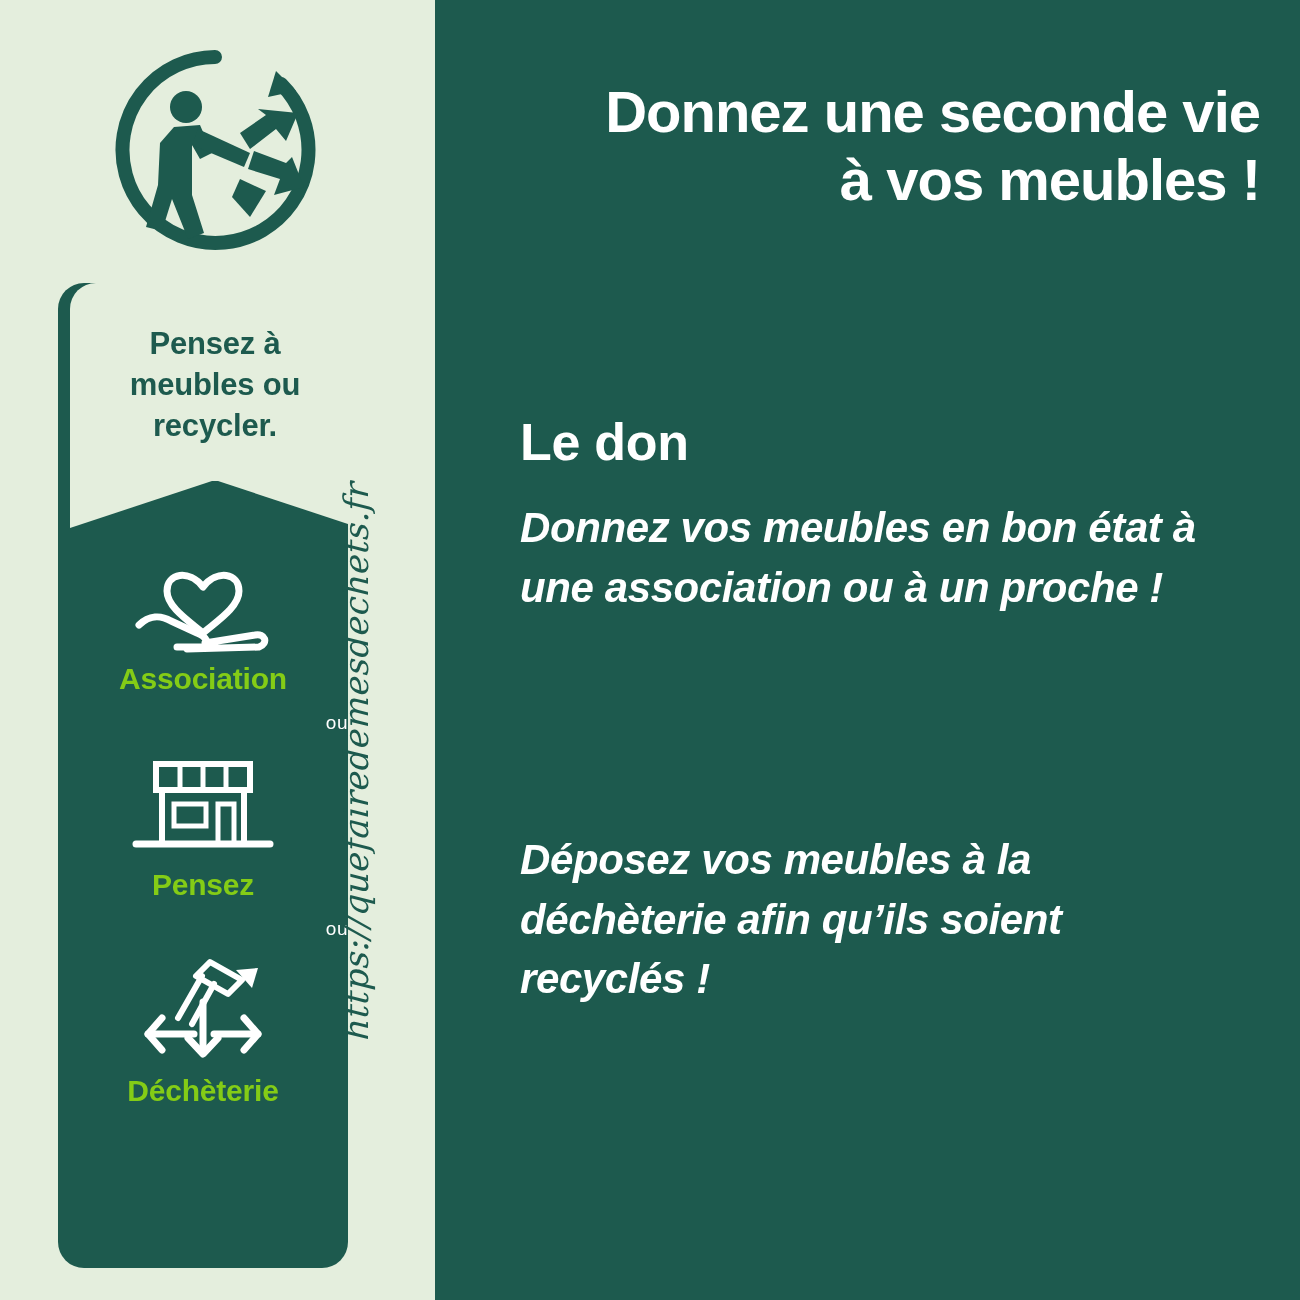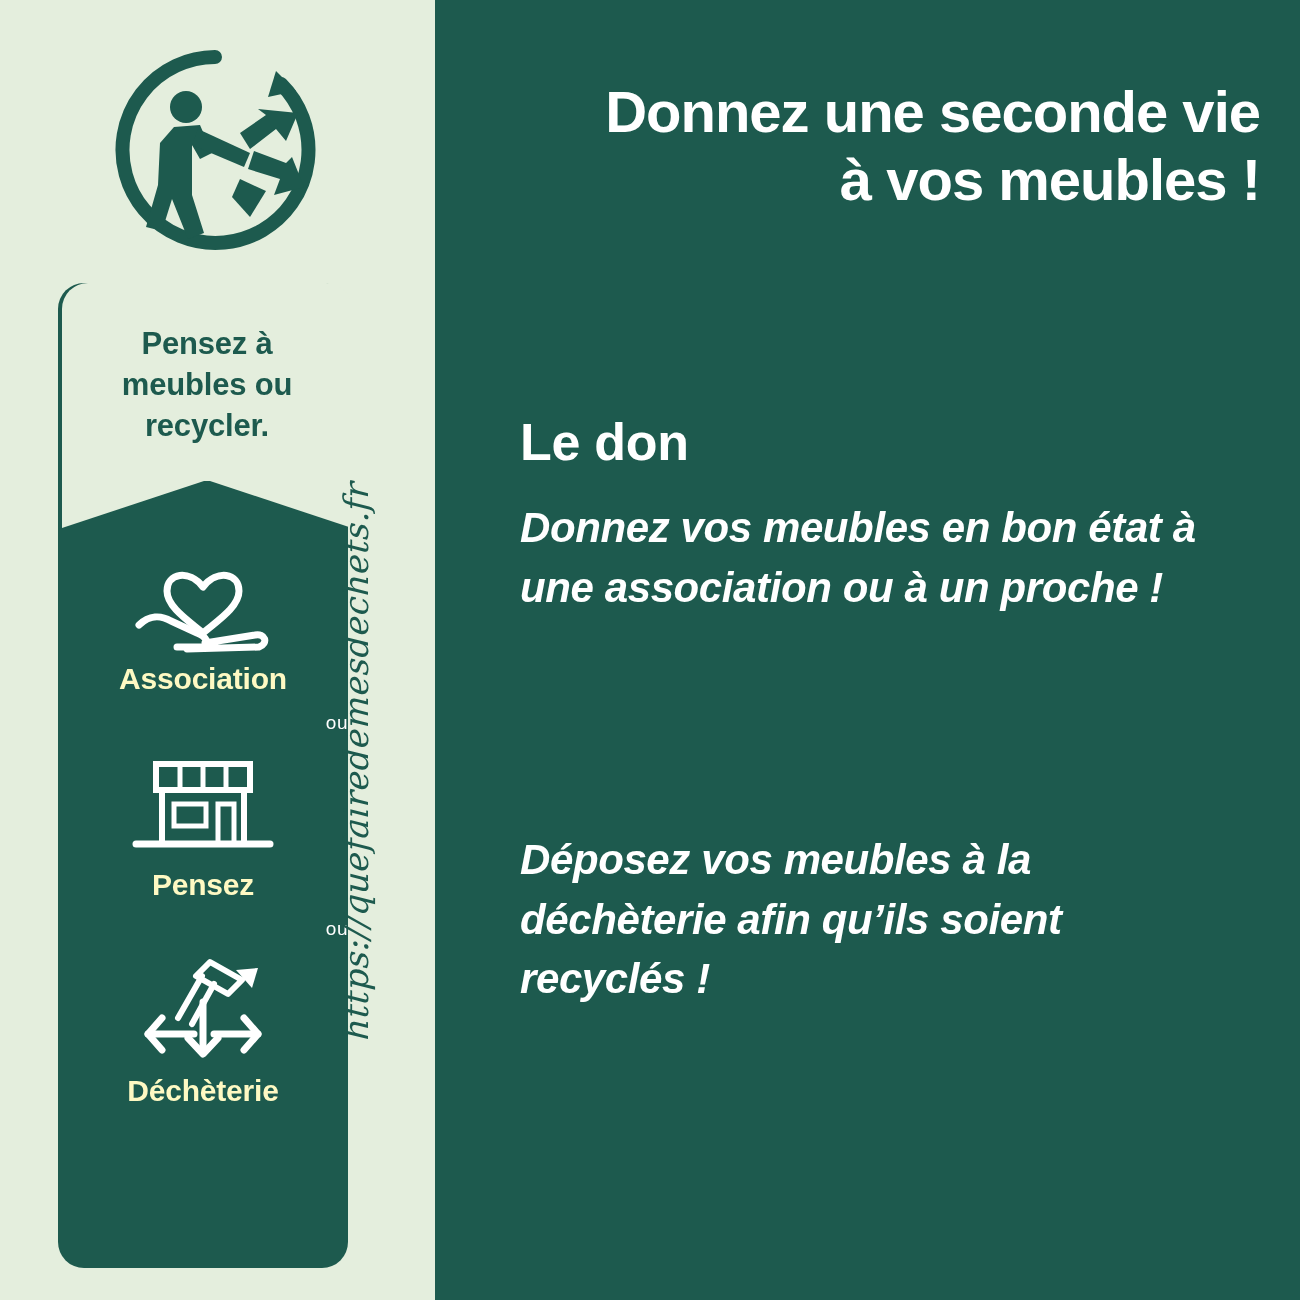--- a/index.html
+++ b/index.html
@@ -43,21 +43,21 @@
     left: 58px;
     top: 283px;
     width: 290px;
     height: 985px;
     background: #1d5a4e;
     border-radius: 26px;
   }
 
   .banner {
     position: absolute;
-    left: 4px;
+    left: 12px;
     top: 0;
     width: 290px;
     height: 240px;
   }
   .banner-body {
     position: absolute;
     left: 0;
     top: 0;
     width: 290px;
     height: 198px;
@@ -90,21 +90,21 @@
 
   .steps {
     position: absolute;
     left: 0;
     top: 255px;
     width: 290px;
   }
   .step {
     width: 290px;
     text-align: center;
-    color: #fef9c3;
+    color: #84cc16;
   }
   .step-icon {
     display: flex;
     align-items: center;
     justify-content: center;
     height: 120px;
   }
   .step-label {
     font-size: 30px;
     font-weight: bold;

